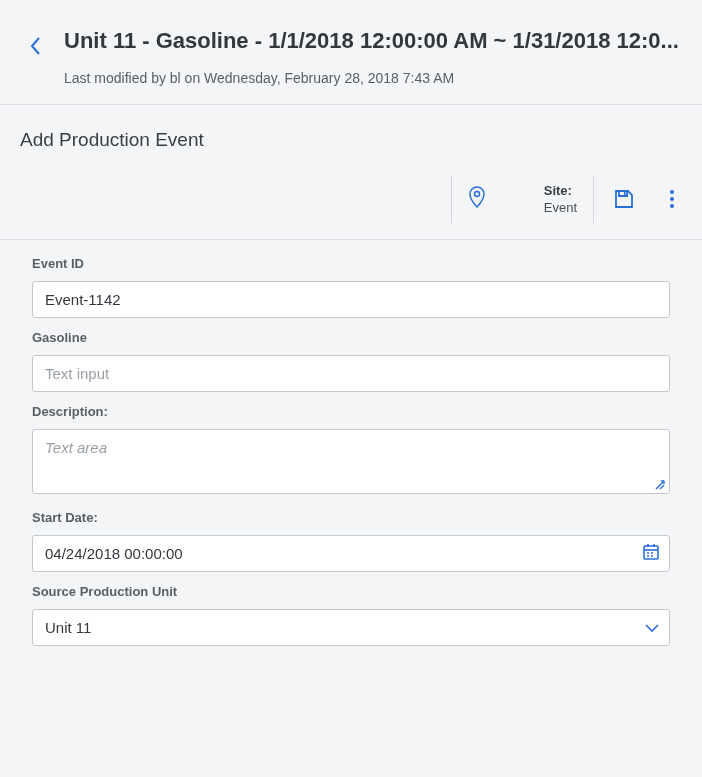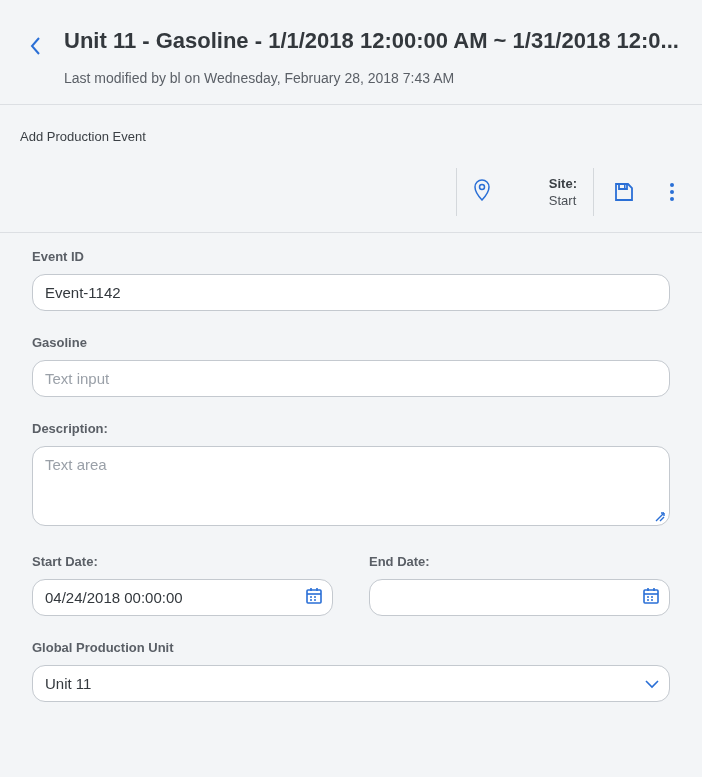--- a/index.html
+++ b/index.html
@@ -38,21 +38,21 @@
     overflow: hidden;
     text-overflow: ellipsis;
   }
   .subtitle {
     font-size: 14px;
     color: #5a5f66;
     margin-top: 16px;
   }
 
   .section-title {
-    font-size: 13px;
+    font-size: 19px;
     color: #3a3f44;
     padding: 24px 20px 0 20px;
   }
 
   .toolbar {
     display: flex;
     justify-content: flex-end;
     align-items: stretch;
     padding: 24px 20px 16px 20px;
     border-bottom: 1px solid #dcdfe3;
@@ -85,42 +85,42 @@
     display: flex;
     align-items: center;
     justify-content: center;
     width: 20px;
     height: 28px;
     font-size: 18px;
     letter-spacing: -1px;
   }
 
   .form { padding: 16px 32px; }
-  .form-row { margin-bottom: 24px; }
+  .form-row { margin-bottom: 12px; }
   .form-row-split { display: flex; gap: 36px; }
   .form-col { flex: 1; }
   .field-label {
     font-size: 13px;
     font-weight: 600;
     color: #5a5f66;
     margin-bottom: 10px;
     display: block;
   }
   .text-input, .text-area, .select-input, .date-input {
     width: 100%;
     border: 1px solid #c4c9cf;
-    border-radius: 13px;
+    border-radius: 3px;
     background: #fff;
     font-size: 15px;
     color: #33383d;
     padding: 9px 12px;
     font-family: inherit;
   }
   .text-input::placeholder, .text-area::placeholder { color: #9aa0a8; }
-  .text-area { height: 80px; resize: none; position: relative; }
+  .text-area { height: 65px; resize: none; position: relative; font-style: italic; }
   .textarea-wrap { position: relative; }
   .ta-resize {
     position: absolute;
     right: 4px;
     bottom: 4px;
     color: #2a6fd6;
     font-size: 12px;
     pointer-events: none;
   }
   .input-with-icon { position: relative; }
@@ -154,21 +154,21 @@
 <div class="toolbar">
   <div class="toolbar-group">
     <span class="site-icon">
       <svg width="18" height="22" viewBox="0 0 18 22" fill="none" stroke="currentColor" stroke-width="1.5">
           <path d="M9 21 C9 21 2 13.5 2 8 A7 7 0 0 1 16 8 C16 13.5 9 21 9 21 Z"></path>
           <circle cx="9" cy="8" r="2.5"></circle>
         </svg>
     </span>
     <div class="site-text">
       <div class="site-label">Site:</div>
-      <div class="site-value">Start</div>
+      <div class="site-value">Event</div>
     </div>
   </div>
   <div class="toolbar-group">
     <div class="save-icon">
       <svg width="20" height="20" viewBox="0 0 20 20" fill="none" stroke="currentColor" stroke-width="1.8">
           <path d="M2 2 H14 L18 6 V18 H2 Z"></path>
           <path d="M5 2 V7 H13 V2"></path>
           <rect x="10" y="3" width="1.5" height="3" fill="currentColor" stroke="none"></rect>
         </svg>
     </div>
@@ -217,38 +217,24 @@
         <span class="input-trailing-icon">
           <svg width="18" height="18" viewBox="0 0 18 18" fill="none" stroke="currentColor" stroke-width="1.6">
               <rect x="2" y="3" width="14" height="13" rx="1"></rect>
               <path d="M2 7 H16"></path>
               <path d="M6 1 V4 M12 1 V4"></path>
               <path d="M5 10 H7 M9 10 H11 M5 13 H7 M9 13 H11 M13 10 H13"></path>
             </svg>
         </span>
       </div>
     </div>
-    <div class="form-col">
-      <label class="field-label">End Date:</label>
-      <div class="input-with-icon">
-        <input class="date-input" value="" style="">
-        <span class="input-trailing-icon">
-          <svg width="18" height="18" viewBox="0 0 18 18" fill="none" stroke="currentColor" stroke-width="1.6">
-              <rect x="2" y="3" width="14" height="13" rx="1"></rect>
-              <path d="M2 7 H16"></path>
-              <path d="M6 1 V4 M12 1 V4"></path>
-              <path d="M5 10 H7 M9 10 H11 M5 13 H7 M9 13 H11 M13 10 H13"></path>
-            </svg>
-        </span>
-      </div>
-    </div>
-  </div>
-
-  <div class="form-row">
-    <label class="field-label">Global Production Unit</label>
+  </div>
+
+  <div class="form-row">
+    <label class="field-label">Source Production Unit</label>
     <div class="input-with-icon">
       <input class="select-input" readonly="" value="Unit 11" style="">
       <span class="input-trailing-icon chevron">
         <svg width="16" height="10" viewBox="0 0 16 10" fill="none" stroke="currentColor" stroke-width="1.6">
             <path d="M2 2 L8 8 L14 2"></path>
           </svg>
       </span>
     </div>
   </div>
 

